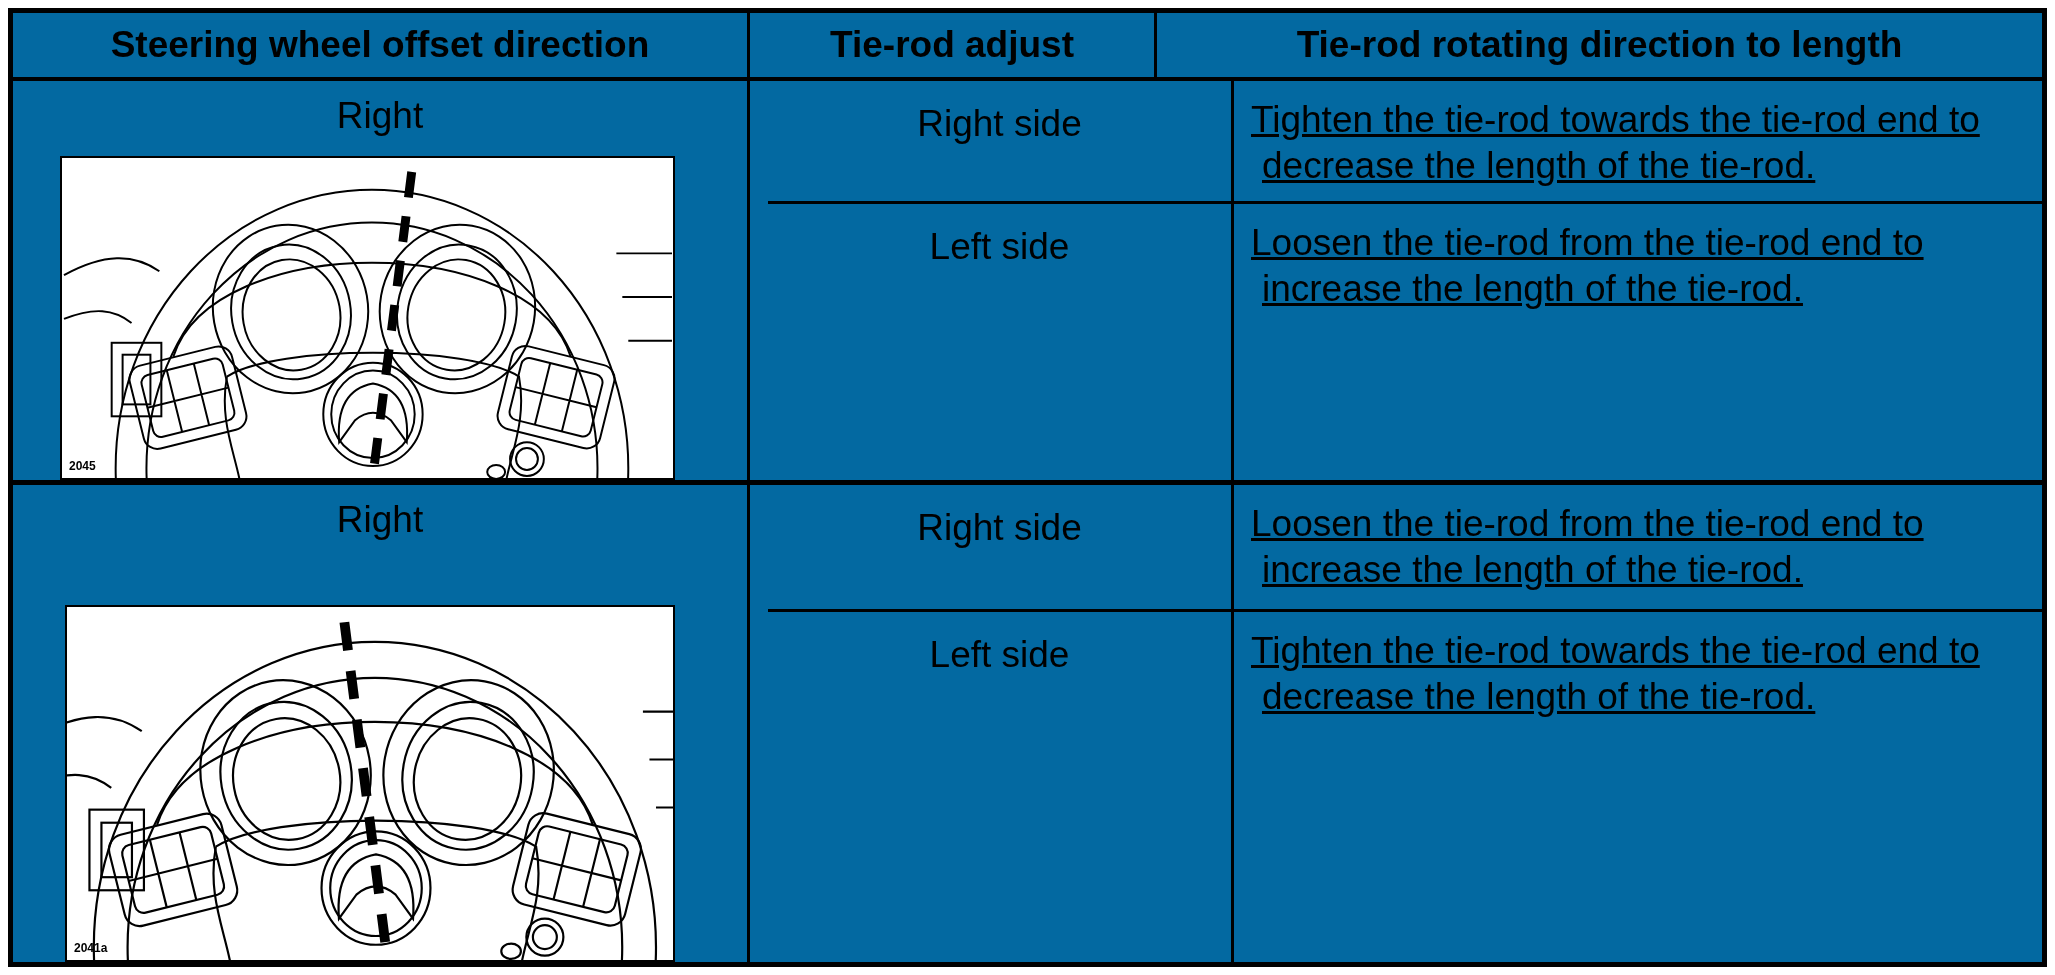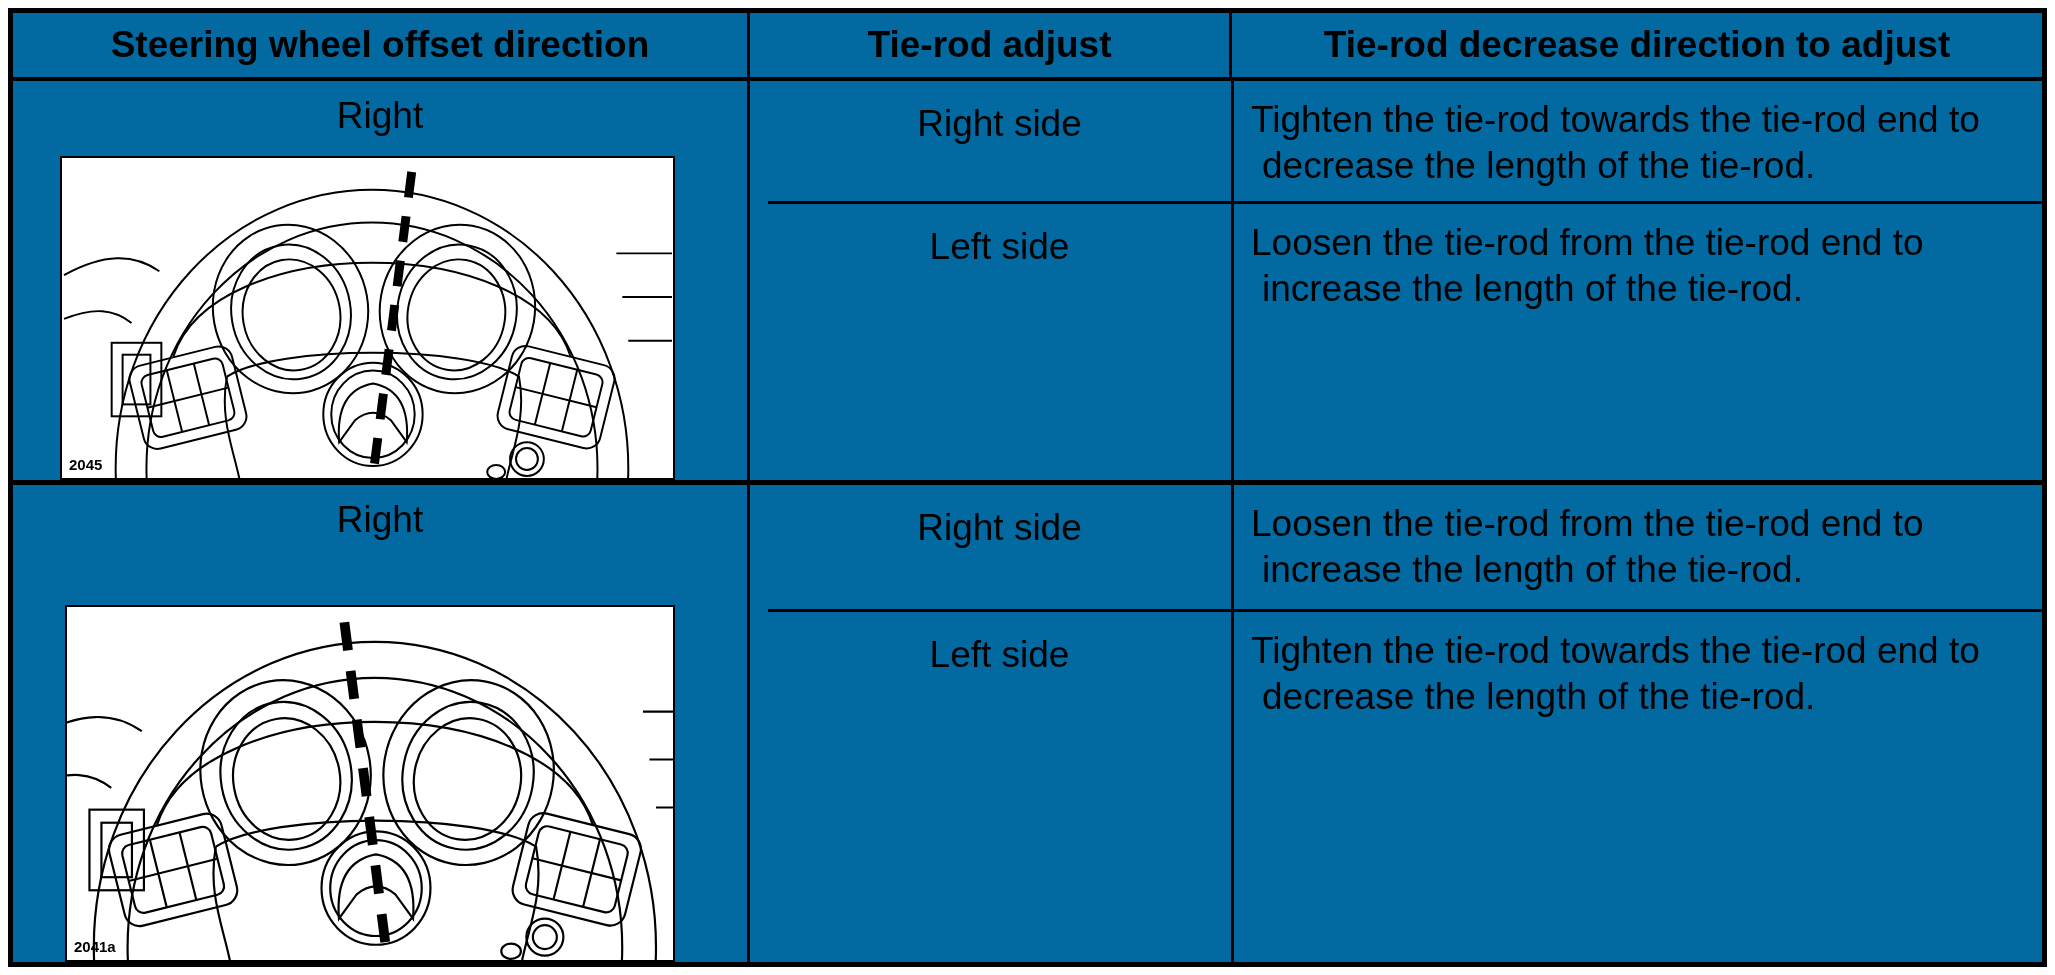--- a/index.html
+++ b/index.html
@@ -13,21 +13,21 @@
     display: flex; flex-direction: column;
     background: #0369a1;
   }
 
   .header-row { display: flex; height: 81px; border-bottom: 4px solid #000; }
   .hcell {
     display: flex; align-items: center; justify-content: center;
     font-weight: bold; font-size: 37px;
   }
   .c1 { width: 737px; border-right: 3px solid #000; }
-  .c2 { width: 482px; border-right: 3px solid #000; }
+  .c2 { width: 407px; border-right: 3px solid #000; }
   .c3 { flex: 1; }
 
   .main-row { display: flex; gap: 18px; }
   .main-row.first { height: 433px; border-bottom: 5px solid #000; }
   .main-row.second { flex: 1; }
 
   .dir-cell { width: 737px; border-right: 3px solid #000; }
   .dir-label { text-align: center; padding-top: 12px; font-size: 37px; line-height: 46px; }
 
   .sub-col { flex: 1; display: flex; flex-direction: column; }
@@ -38,33 +38,34 @@
 
   .side-cell {
     width: 466px; border-right: 3px solid #000;
     text-align: center; padding-top: 20px;
     font-size: 37px; line-height: 46px;
   }
   .instr-cell {
     flex: 1; padding: 16px 26px 0 28px;
     font-size: 37px; line-height: 46px;
     text-indent: -11px;
+    text-decoration: underline;
   }
 
   .figure-box {
     position: relative; border: 2px solid #000; background: #fff; overflow: hidden;
   }
   .figure-box.fig1 { width: 615px; height: 324px; margin: 17px 0 0 47px; }
   .figure-box.fig2 { width: 610px; height: 357px; margin: 62px 0 0 52px; }
 
   .wheel-svg { display: block; width: 100%; height: 100%; }
 
   .fig-code {
     position: absolute; left: 7px; bottom: 5px;
-    font-size: 15px; font-weight: bold; letter-spacing: 0px; color: #000;
+    font-size: 12px; font-weight: bold; letter-spacing: 0px; color: #000;
   }
 
   .dash-line { stroke: #000; stroke-width: 9; stroke-dasharray: 26 19; fill: none; }
   .defs-holder { position: absolute; width: 0; height: 0; overflow: hidden; }
 </style>
 </head>
 <body>
 
 <svg class="defs-holder" aria-hidden="true">
   <defs>
@@ -120,21 +121,21 @@
       <ellipse cx="437" cy="316" rx="9" ry="7"></ellipse>
     </g>
   </defs>
 </svg>
 
 <div class="table-frame">
 
   <div class="header-row">
     <div class="hcell c1">Steering wheel offset direction</div>
     <div class="hcell c2">Tie-rod adjust</div>
-    <div class="hcell c3">Tie-rod decrease direction to adjust</div>
+    <div class="hcell c3">Tie-rod rotating direction to length</div>
   </div>
 
   <div class="main-row first">
     <div class="dir-cell">
       <div class="dir-label">Right</div>
       <div class="figure-box fig1">
         <svg class="wheel-svg" viewBox="0 0 615 324" preserveAspectRatio="xMidYMin slice">
           <use href="#wheel-art"></use>
           <line class="dash-line" x1="352" y1="14" x2="314" y2="312"></line>
         </svg>

